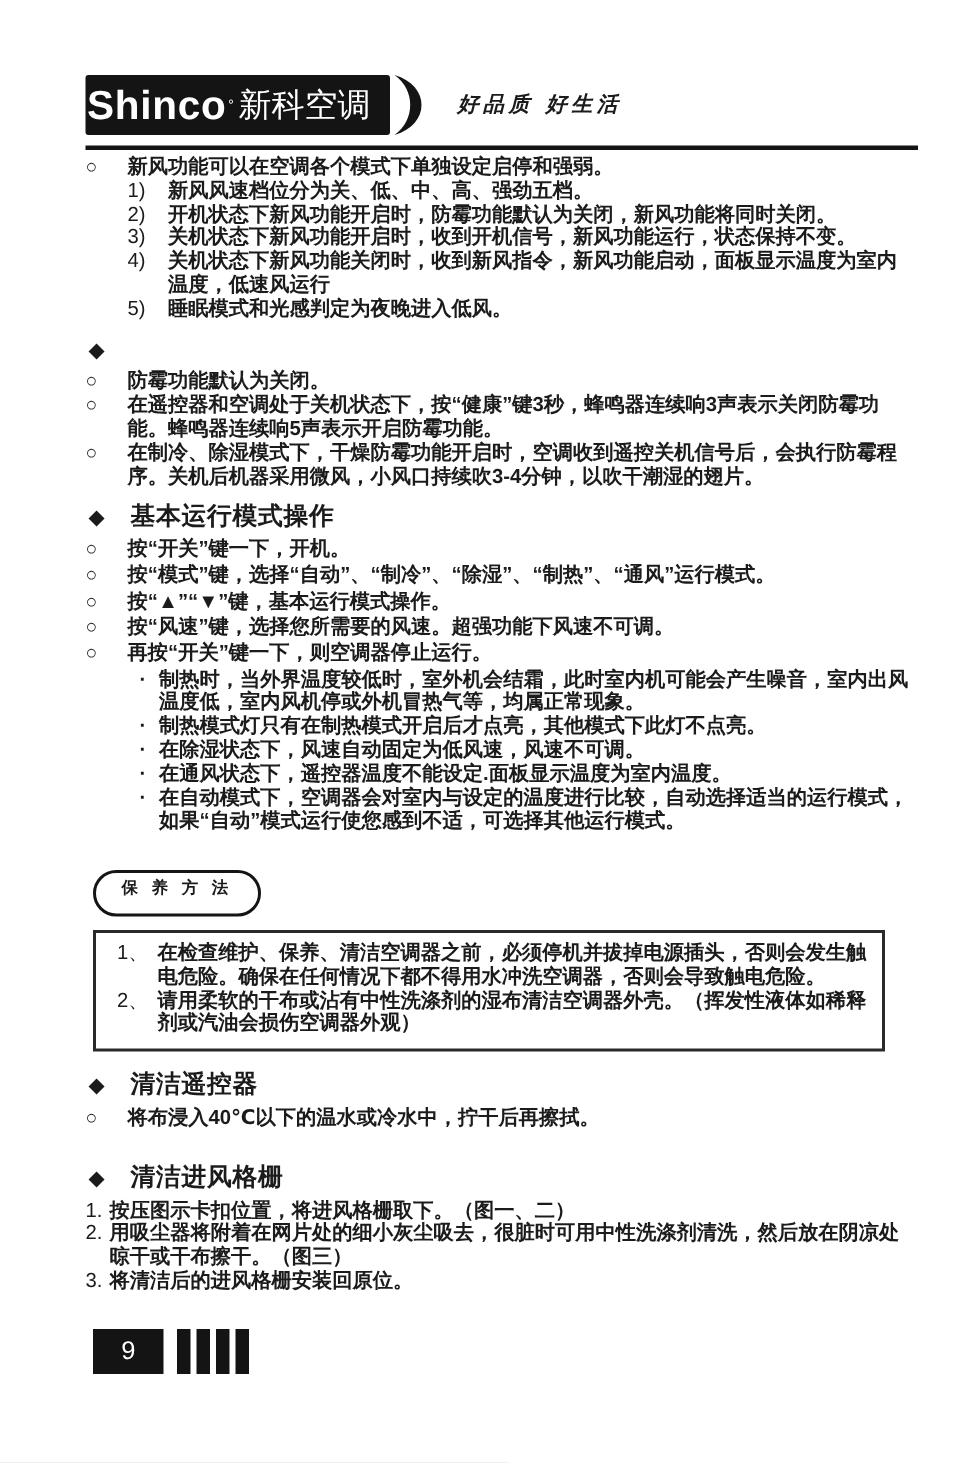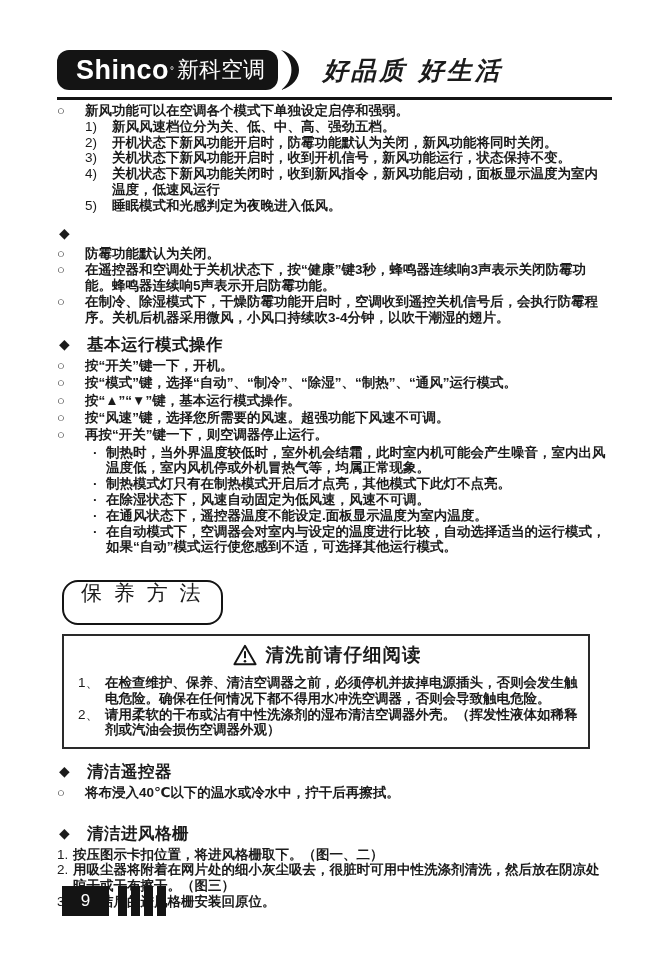--- a/index.html
+++ b/index.html
@@ -9,30 +9,30 @@
     margin:0 auto;
     background:#ffffff;
     color:#1b1b1b;
     font-family:"Liberation Sans","DejaVu Sans",sans-serif;
     overflow:hidden;
   }
   
   .header { display:flex; align-items:center; margin:50px 38px 0 57px; height:40px; }
   .logo-box {
     background:#141414; color:#fff; height:40px;
-    display:flex; align-items:center; padding:0 13px 0 19px; border-radius:12px;
+    display:flex; align-items:center; padding:0 13px 0 1px; border-radius:2px;
     flex:0 0 auto;
   }
   .logo-en { font-size:27px; font-weight:bold; letter-spacing:.5px; line-height:1; }
   .logo-mark { font-size:10px; vertical-align:top; line-height:1; margin:2px 1px 0 1px; display:inline-block; }
   .logo-cn { font-size:22px; font-weight:normal; line-height:1; margin-left:2px; }
   .crescent { margin-left:3px; flex:0 0 auto; display:block; }
   .slogan {
     margin-left:16px; font-family:"DejaVu Serif","Liberation Serif",serif;
-    font-style:italic; font-weight:bold; font-size:25px; letter-spacing:3px;
+    font-style:italic; font-weight:bold; font-size:14px; letter-spacing:3px;
     white-space:nowrap;
   }
   .rule { height:3px; background:#141414; margin:7px 38px 0 57px; }
 
   
   .content { margin:3px 40px 0 57px; font-size:13.5px; line-height:15.8px; }
   .row { display:flex; align-items:flex-start; }
   .marker { flex:0 0 auto; }
   .circle { width:28px; font-size:13px; }
   .txt { flex:1 1 auto;font-weight:bold; }
@@ -44,21 +44,21 @@
   }
   .diamond { width:28px; font-size:14px; padding-left:2px; }
   .note-row { padding-left:36px; display:flex; }
   .dot { width:13px; font-weight:bold; }
   .basic .row { margin-bottom:1.5px; }
 
   
   .badge-wrap { margin:25px 0 0 5px; }
   .badge {
     display:inline-block; border:2px solid #141414; border-radius:16px;
-    padding:3px 17px 22px 17px; font-size:21px; font-weight:400; letter-spacing:3px;
+    padding:3px 17px 8px 17px; font-size:11px; font-weight:700; letter-spacing:3px;
   }
   .warnbox {
     border:2px solid #2a2a2a; margin:9px 20px 0 5px;
     padding:5px 10px 9px 12px;
   }
   .warn-title {
     display:flex; justify-content:center; align-items:center; gap:9px;
     font-size:18.5px; font-weight:600; margin:3px 0 9px 0; letter-spacing:1px;
   }
   .warn-item { display:flex; padding-left:2px; }
@@ -188,28 +188,20 @@
         <span class="marker dot">·</span>
         <span class="txt">在自动模式下，空调器会对室内与设定的温度进行比较，自动选择适当的运行模式，如果“自动”模式运行使您感到不适，可选择其他运行模式。</span>
       </div>
     </div>
 
     <div class="badge-wrap">
       <span class="badge">保 养 方 法</span>
     </div>
 
     <div class="warnbox">
-      <div class="warn-title">
-        <svg width="24" height="22" viewBox="0 0 24 22" aria-hidden="true">
-          <path d="M12 1.8 L22.6 20.2 L1.4 20.2 Z" fill="none" stroke="#141414" stroke-width="1.9" stroke-linejoin="round"></path>
-          <rect x="11" y="7.2" width="2" height="7" fill="#141414"></rect>
-          <circle cx="12" cy="17.2" r="1.3" fill="#141414"></circle>
-        </svg>
-        <span>清洗前请仔细阅读</span>
-      </div>
       <div class="warn-item">
         <span class="wnum">1、</span>
         <span class="txt">在检查维护、保养、清洁空调器之前，必须停机并拔掉电源插头，否则会发生触电危险。确保在任何情况下都不得用水冲洗空调器，否则会导致触电危险。</span>
       </div>
       <div class="warn-item">
         <span class="wnum">2、</span>
         <span class="txt">请用柔软的干布或沾有中性洗涤剂的湿布清洁空调器外壳。（挥发性液体如稀释剂或汽油会损伤空调器外观）</span>
       </div>
     </div>
 

